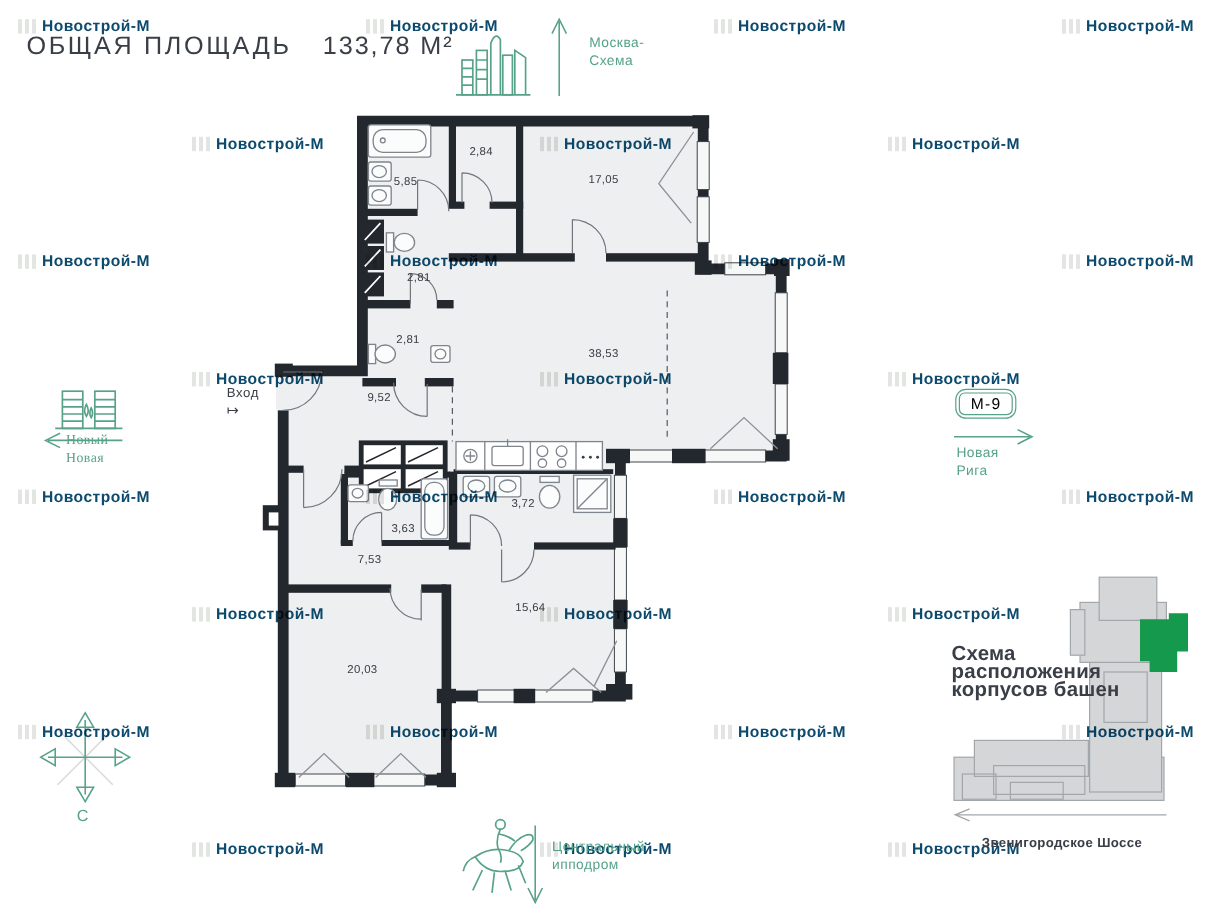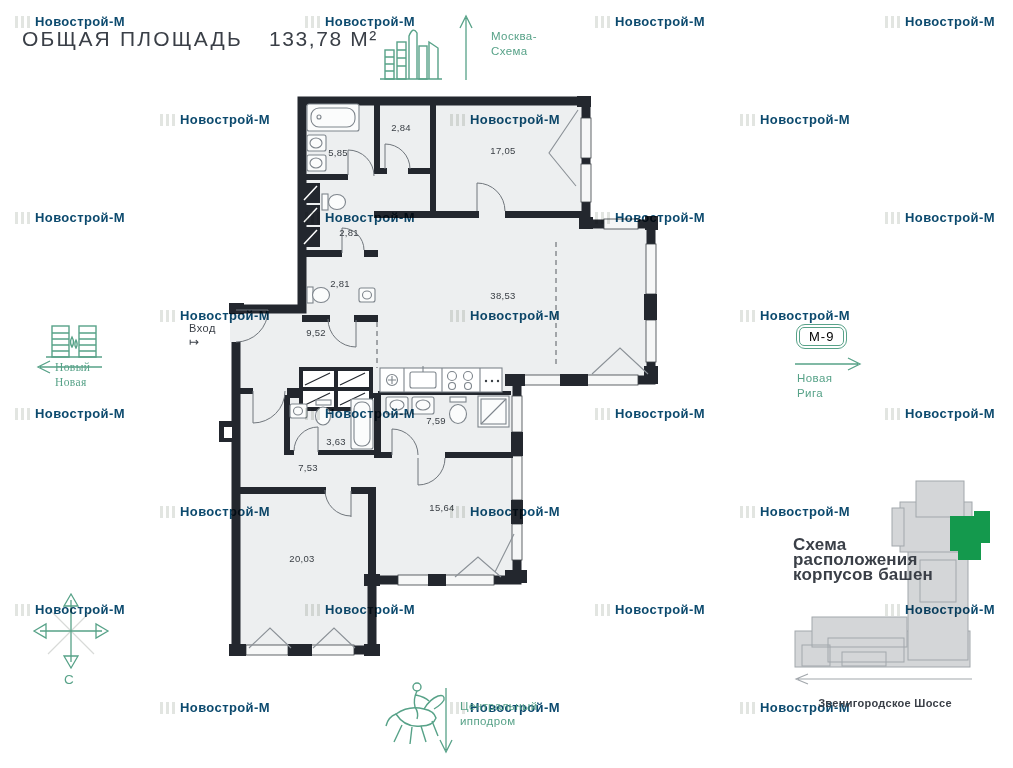--- a/index.html
+++ b/index.html
@@ -331,21 +331,21 @@
   </div>
 
   <div class="room-label" style="left:338px;top:152px;">5,85</div>
   <div class="room-label" style="left:401px;top:127px;">2,84</div>
   <div class="room-label" style="left:503px;top:150px;text-align:right;">17,05</div>
   <div class="room-label" style="left:349px;top:232px;">2,81</div>
   <div class="room-label" style="left:340px;top:283px;">2,81</div>
   <div class="room-label" style="left:503px;top:295px;">38,53</div>
   <div class="room-label" style="left:316px;top:332px;">9,52</div>
   <div class="room-label" style="left:336px;top:441px;">3,63</div>
-  <div class="room-label" style="left:436px;top:420px;">7,59</div>
+  <div class="room-label" style="left:436px;top:420px;">3,72</div>
   <div class="room-label" style="left:308px;top:467px;">7,53</div>
   <div class="room-label" style="left:442px;top:507px;">15,64</div>
   <div class="room-label" style="left:302px;top:558px;">20,03</div>
 
   <div class="scheme-caption">
     <div>Схема</div>
     <div>расположения</div>
     <div>корпусов башен</div>
   </div>
   <div class="road">Звенигородское Шоссе</div>

